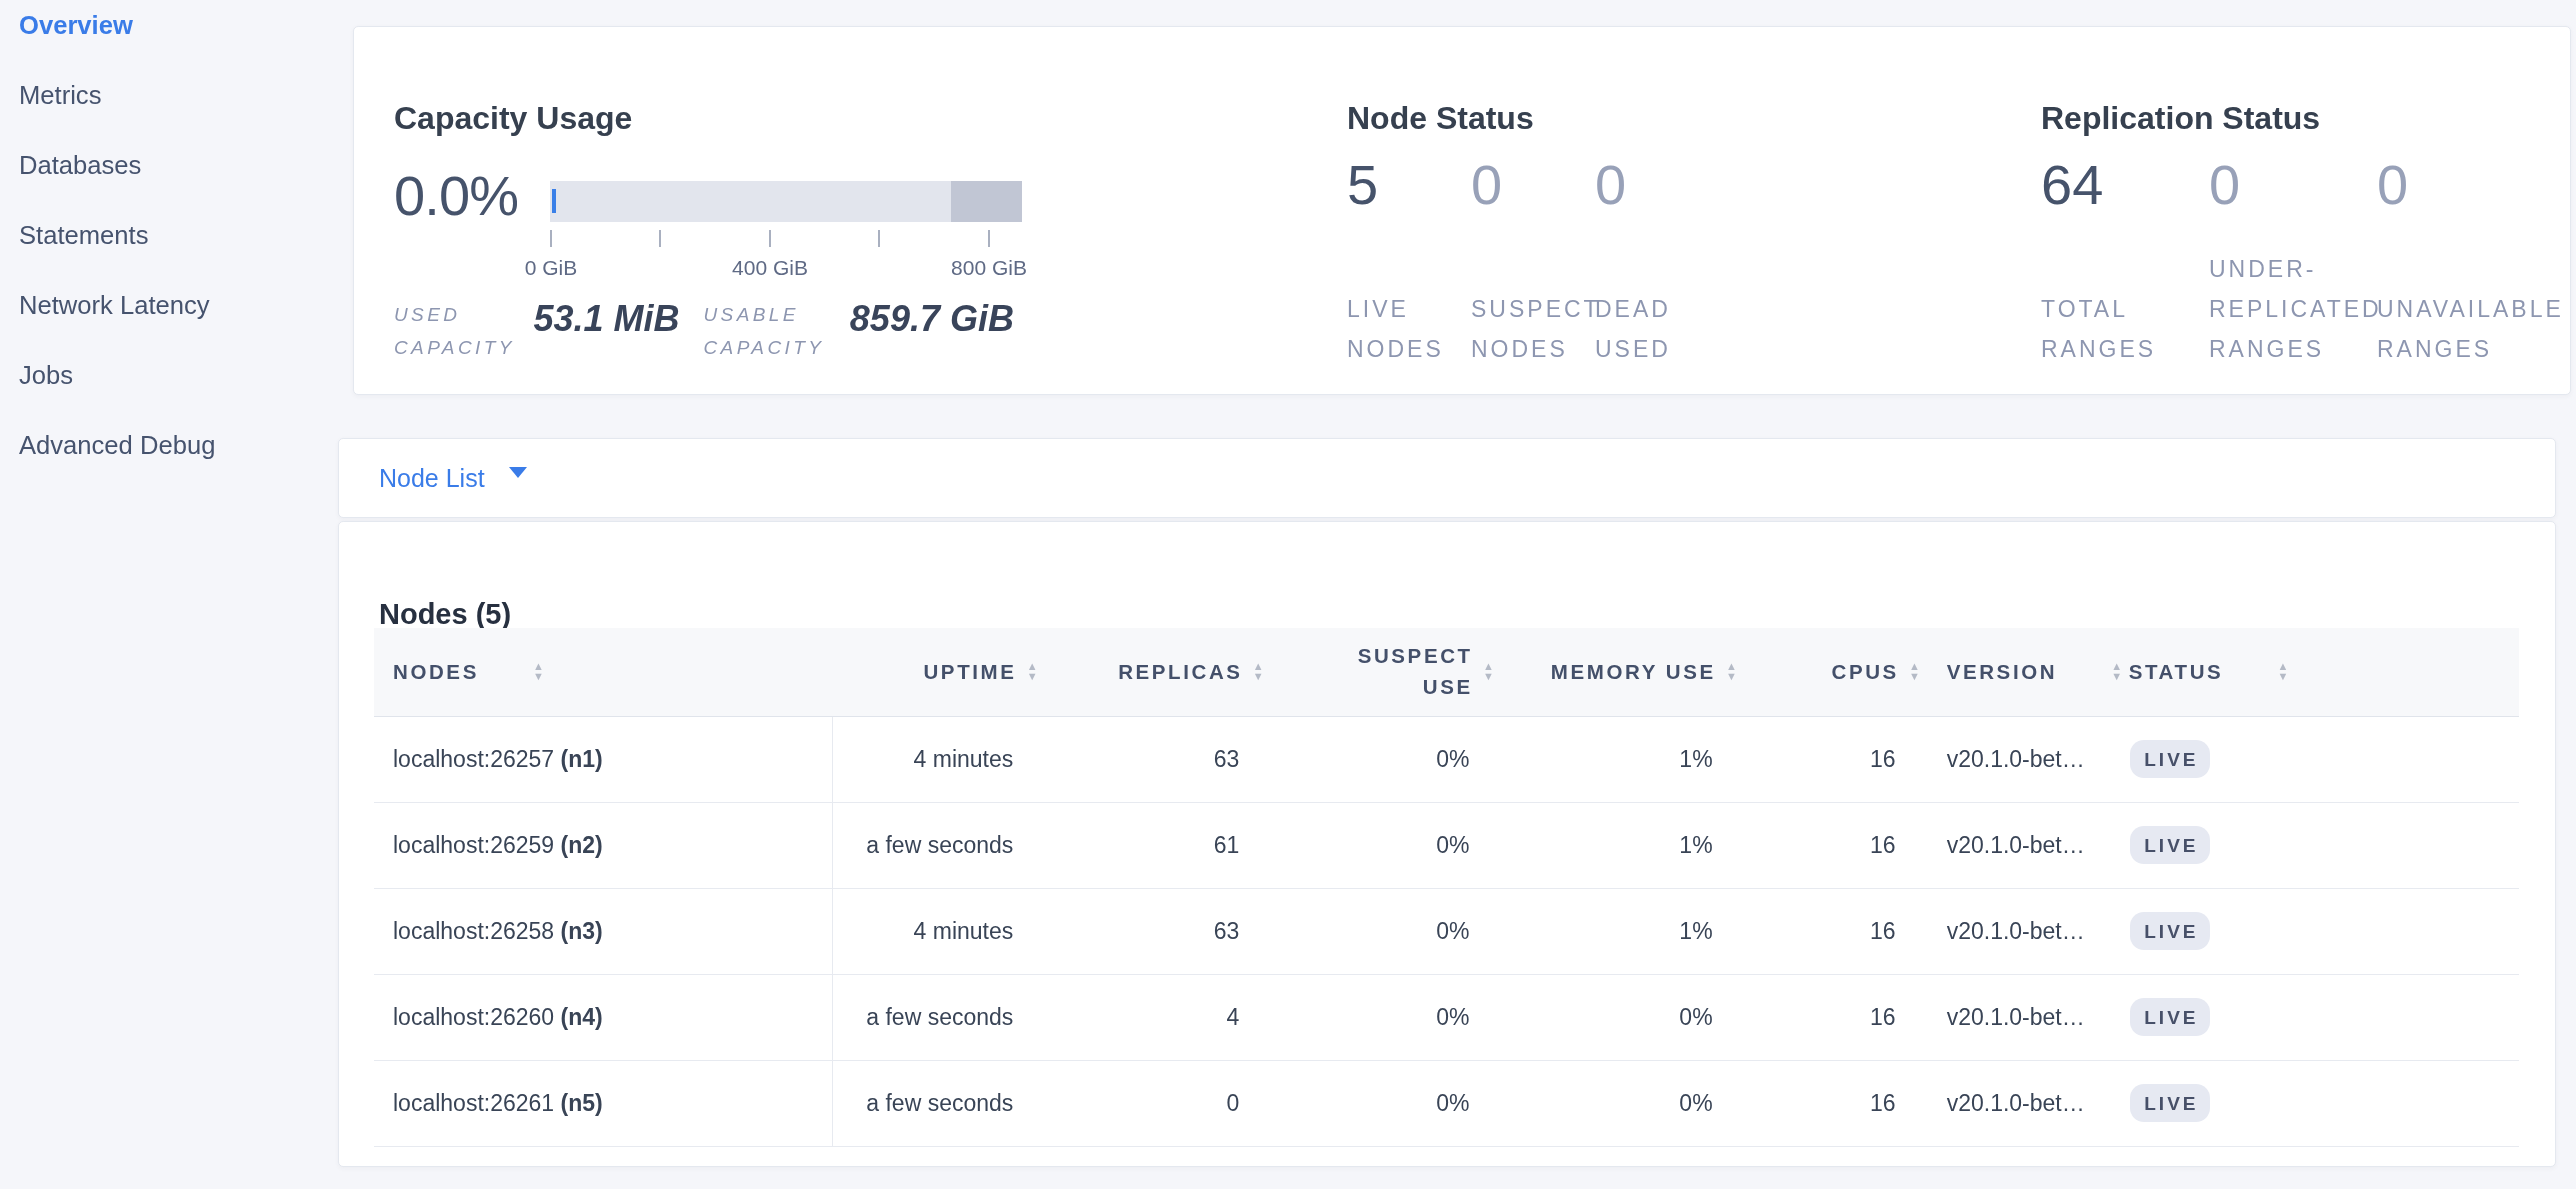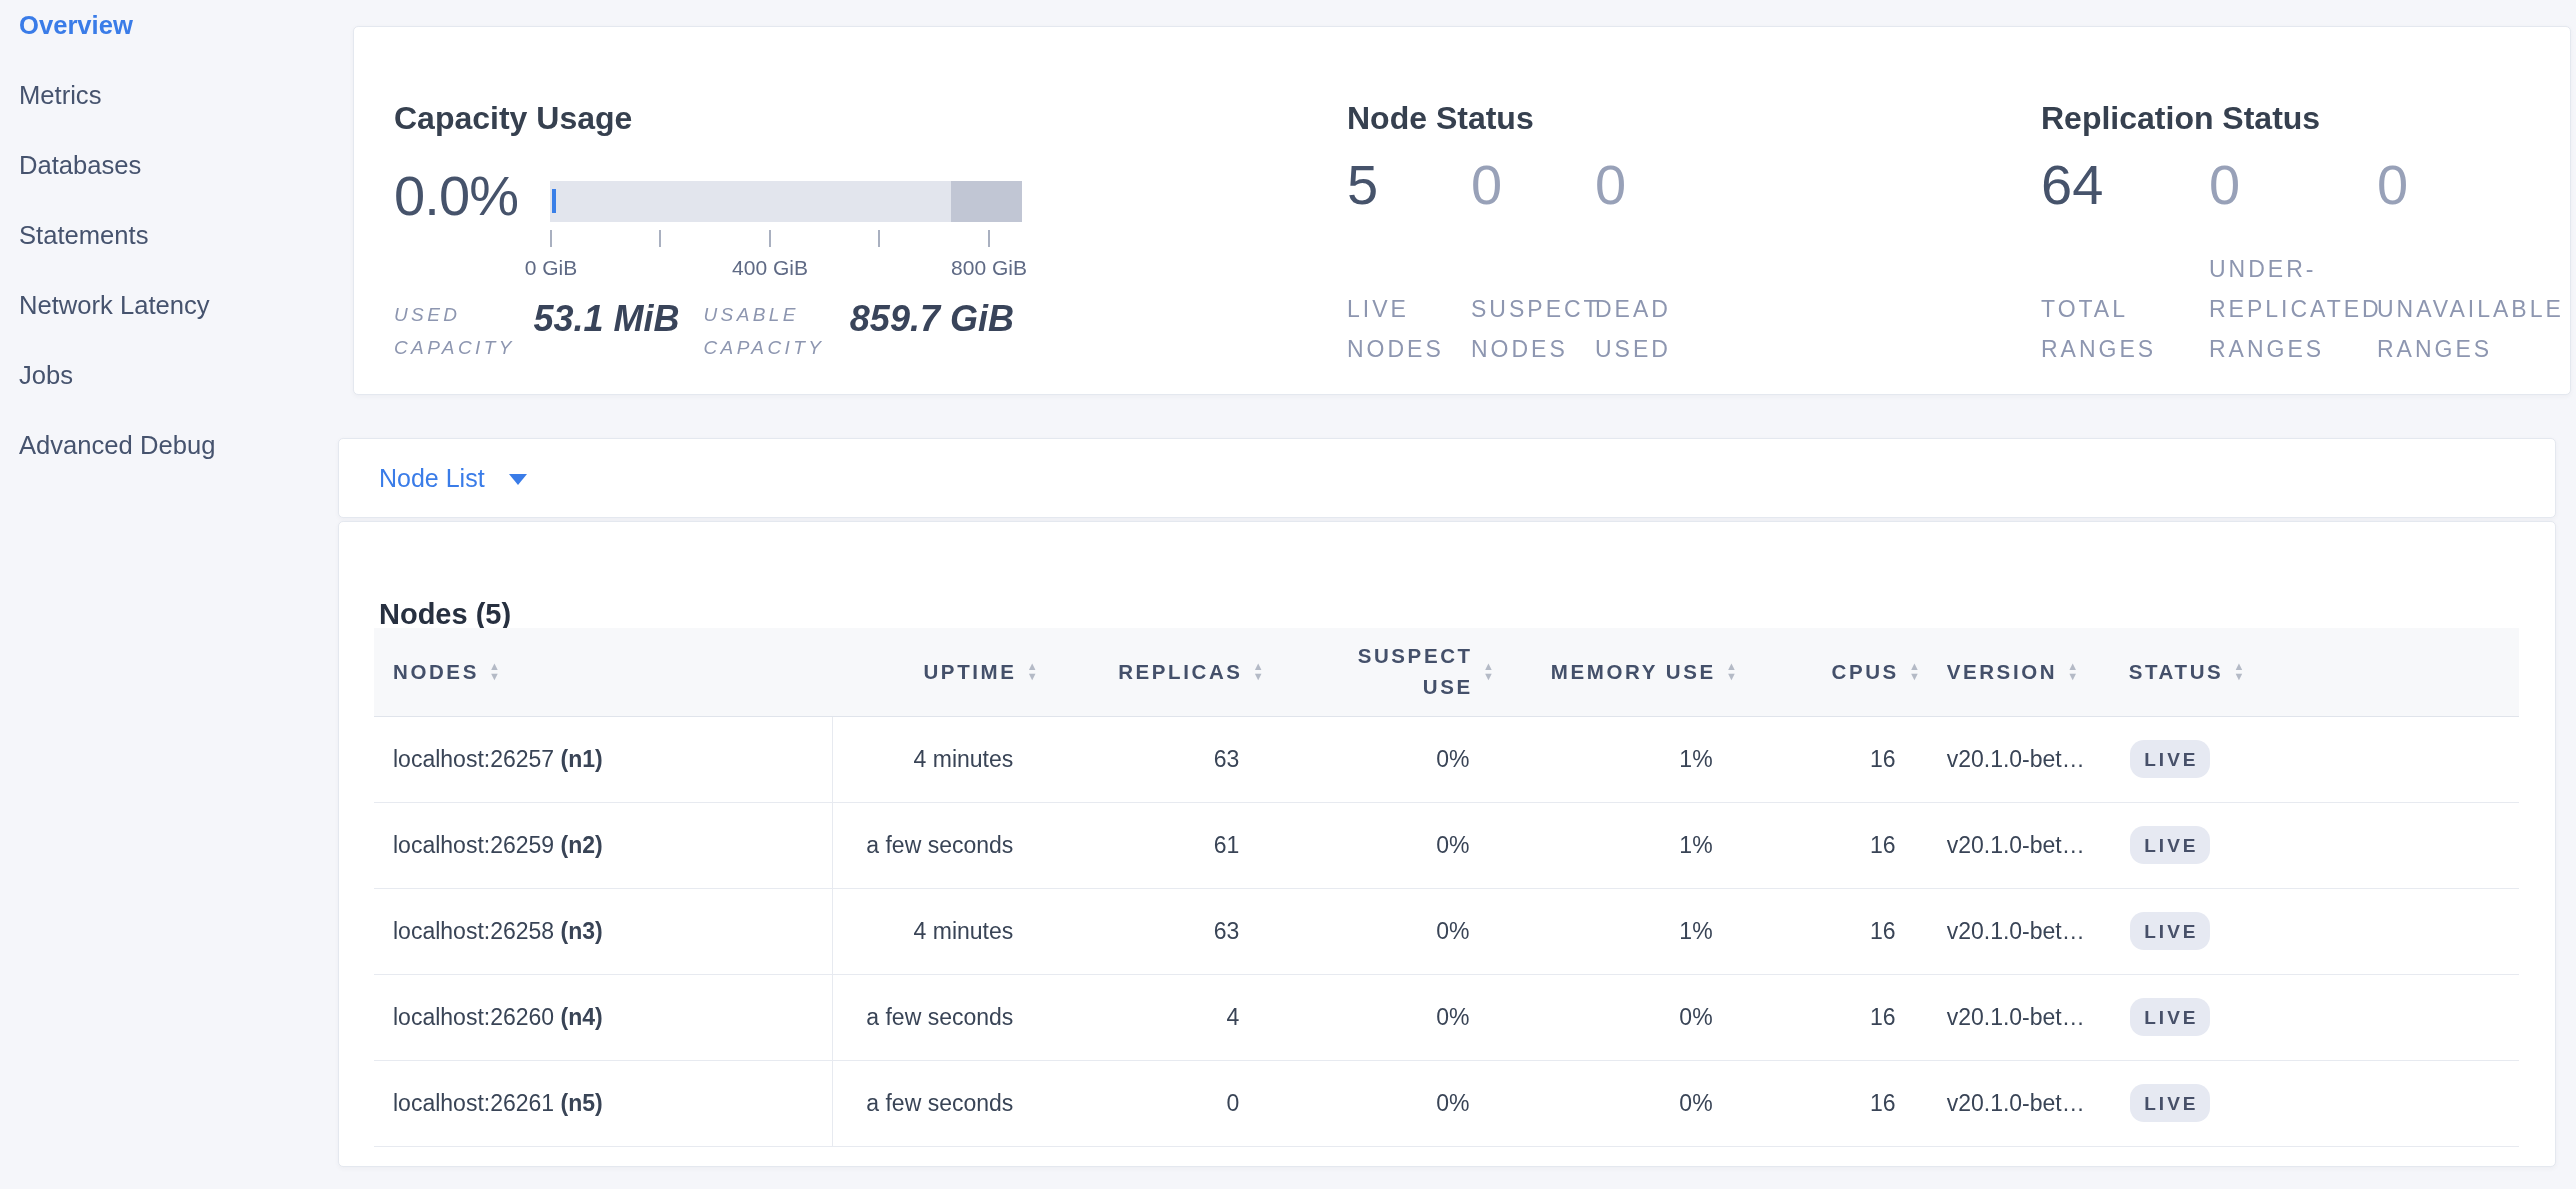--- a/index.html
+++ b/index.html
@@ -53,31 +53,31 @@
   .stats-row{position:absolute;top:130px;height:213px;display:flex;}
   #node-stats{left:993px;} #repl-stats{left:1687px;}
   #node-stats .big-stat{width:124px;}
   #repl-stats .big-stat{width:168px;}
   .big-stat{display:flex;flex-direction:column;padding-right:8.5px;}
   .big-num{font-size:56px;color:var(--num-dark);line-height:1;}
   .big-num.dim{color:var(--num-dim);}
   .big-label{margin-top:auto;font-size:23px;letter-spacing:3px;color:var(--label-dim);line-height:1.75;}
   
   #nodelist-card .inner{height:100%;display:flex;align-items:center;padding-left:40px;}
-  .dropdown{display:flex;align-items:center;gap:24px;cursor:pointer;}
+  .dropdown{display:flex;align-items:flex-start;gap:24px;cursor:pointer;}
   .dropdown .dd-label{font-size:25px;color:var(--accent);}
   .caret{width:0;height:0;border-left:9.4px solid transparent;border-right:9.4px solid transparent;
          border-top:11px solid var(--accent);margin-top:3.4px;}
   
   .nodes-title{position:absolute;left:40px;top:52px;font-size:29px;font-weight:700;color:#273040;}
   table.nodes{position:absolute;left:35px;top:106px;width:2145px;border-collapse:collapse;table-layout:fixed;}
   thead th{height:88px;background:#f7f8fa;border-bottom:1.7px solid #e0e4eb;padding:0;cursor:pointer;}
   .th-flex{display:flex;align-items:center;height:100%;font-size:20.5px;font-weight:700;
            letter-spacing:2.6px;color:#44506a;}
-  .th-flex.left{justify-content:flex-start;padding-left:19px;}
+  .th-flex.left{justify-content:flex-start;padding-left:19px;gap:44px;}
   .th-flex.right{justify-content:flex-end;padding-right:5.1px;}
   .th-label{white-space:nowrap;}
   .th-label.wrap{white-space:normal;max-width:141px;text-align:right;line-height:1.5;}
   .sort{display:flex;flex-direction:column;margin-left:10.2px;color:#b4bac6;font-size:11px;line-height:9.4px;}
   .sort i{font-style:normal;}
   tbody td{height:86px;border-bottom:1.7px solid var(--line);font-size:23px;color:var(--cell-text);
            padding:0;vertical-align:middle;background:#fff;}
   tbody td.first{border-right:1.7px solid var(--line);padding-left:19px;}
   tbody td.right{text-align:right;padding-right:32px;}
   tbody td.left{text-align:left;padding-left:19px;}

